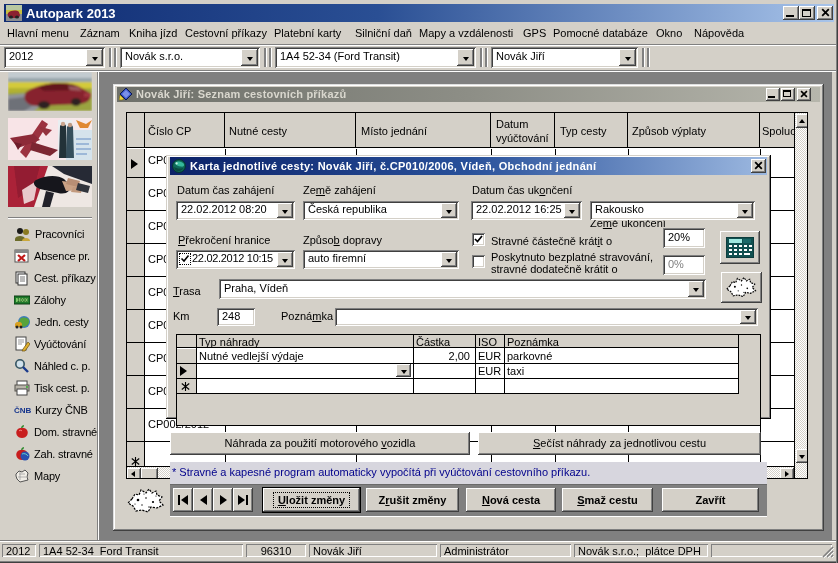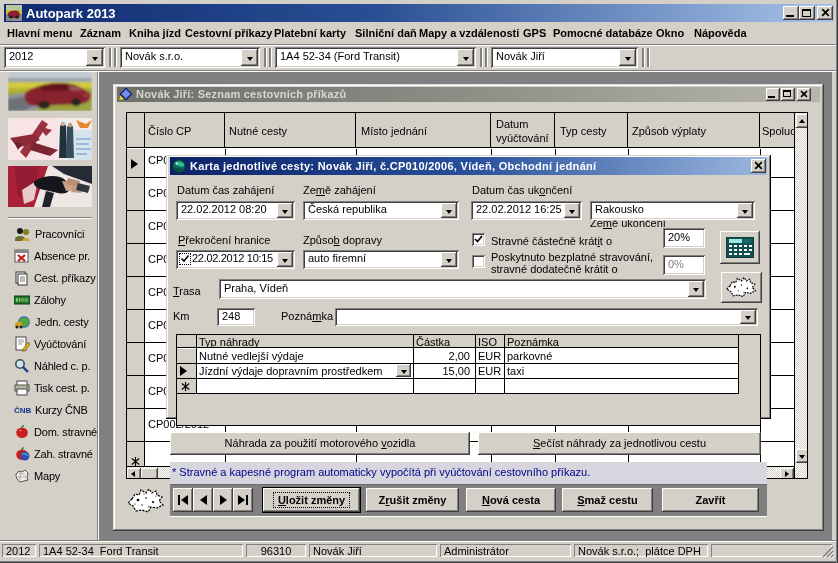--- a/index.html
+++ b/index.html
@@ -37,21 +37,21 @@
   <div class="btn" style="left:783px;top:6px;width:16px;height:14px;">
       <div style="position:absolute;left:3px;bottom:3px;width:8px;height:2px;background:#000;"></div>
     </div>
   <div class="btn" style="left:799px;top:6px;width:16px;height:14px;">
       <div style="position:absolute;left:3px;top:3px;width:9px;height:8px;border:1px solid #000;border-top:2px solid #000;"></div>
     </div>
   <div class="btn" style="left:817px;top:6px;width:16px;height:14px;text-align:center;"><svg width="9" height="9" viewBox="0 0 9 9" style="margin-top:2px;">
         <path d="M1.2 1.2 L7.8 7.8 M7.8 1.2 L1.2 7.8" stroke="#000" stroke-width="1.8"></path>
       </svg></div>
 
-  <div class="abs" style="left:4px;top:23px;width:830px;height:20px;background:#d4d0c8;font-weight:bold;">
+  <div class="abs" style="left:4px;top:23px;width:830px;height:20px;background:#d4d0c8;">
     <div class="menuitem" style="left:3px;top:4px;">Hlavní menu</div>
     <div class="menuitem" style="left:76px;top:4px;">Záznam</div>
     <div class="menuitem" style="left:125px;top:4px;">Kniha jízd</div>
     <div class="menuitem" style="left:181px;top:4px;">Cestovní příkazy</div>
     <div class="menuitem" style="left:270px;top:4px;">Platební karty</div>
     <div class="menuitem" style="left:351px;top:4px;">Silniční daň</div>
     <div class="menuitem" style="left:415px;top:4px;">Mapy a vzdálenosti</div>
     <div class="menuitem" style="left:519px;top:4px;">GPS</div>
     <div class="menuitem" style="left:549px;top:4px;">Pomocné databáze</div>
     <div class="menuitem" style="left:652px;top:4px;">Okno</div>
@@ -482,23 +482,21 @@
         <div class="gridline" style="left:0;top:43px;width:561px;height:1px;"></div>
         <div class="abs" style="left:22px;top:1px;">Typ náhrady</div>
         <div class="abs" style="left:239px;top:1px;">Částka</div>
         <div class="abs" style="left:301px;top:1px;">ISO</div>
         <div class="abs" style="left:330px;top:1px;">Poznámka</div>
         <div class="abs" style="left:22px;top:15px;">Nutné vedlejší výdaje</div>
         <div class="abs" style="left:20px;top:15px;width:273px;text-align:right;">2,00</div>
         <div class="abs" style="left:301px;top:15px;">EUR</div>
         <div class="abs" style="left:330px;top:15px;">parkovné</div>
         <div class="abs" style="left:3px;top:31px;width:0;height:0;border:5px solid transparent;border-left:7px solid #000;"></div>
-        <div class="abs" style="left:22px;top:30px;">Jízdní výdaje dopravním prostředkem</div>
         <span class="ddbtn" style="left:219px;top:29px;width:15px;height:13px;"></span>
-        <div class="abs" style="left:20px;top:30px;width:273px;text-align:right;">15,00</div>
         <div class="abs" style="left:301px;top:30px;">EUR</div>
         <div class="abs" style="left:330px;top:30px;">taxi</div>
         <div class="abs" style="left:4px;top:46px;width:9px;height:9px;"><svg width="9" height="9" viewBox="0 0 9 9">
               <g stroke="#000" stroke-width="1.1">
                 <path d="M4.5 0 V9"></path>
                 <path d="M0.8 1.5 L8.2 7.5"></path>
                 <path d="M8.2 1.5 L0.8 7.5"></path>
               </g>
             </svg></div>
       </div>

